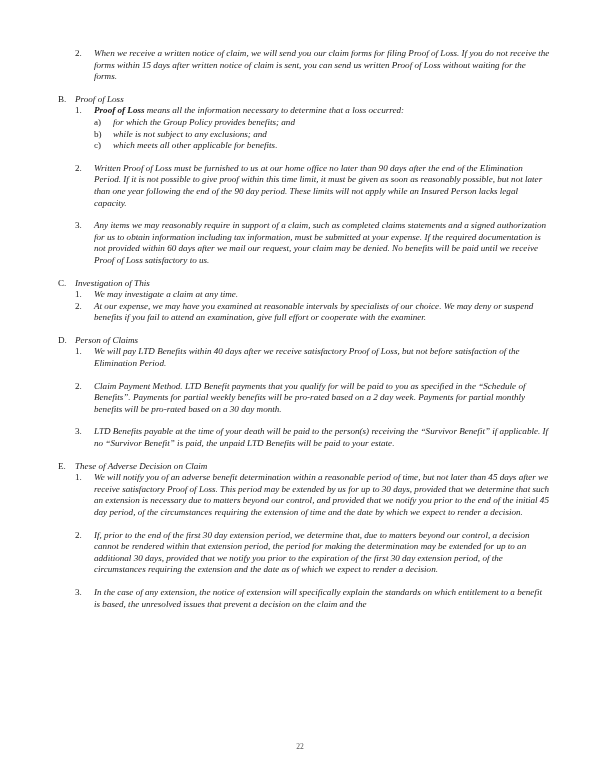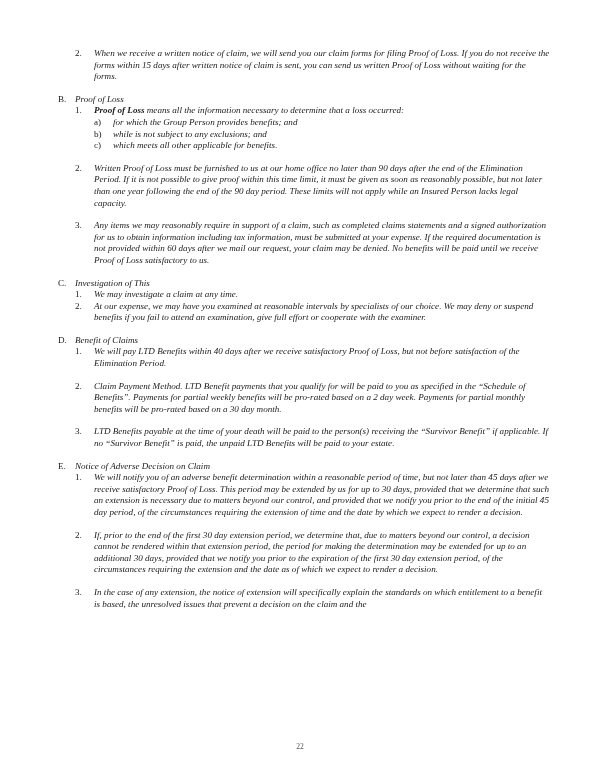--- a/index.html
+++ b/index.html
@@ -94,21 +94,21 @@
       <div class="row lvl-alpha">
         <span class="marker">B.</span>
         <span class="txt">Proof of Loss</span>
       </div>
       <div class="row lvl-num">
         <span class="marker">1.</span>
         <span class="txt"><b>Proof of Loss</b> means all the information necessary to determine that a loss occurred:</span>
       </div>
       <div class="row lvl-paren">
         <span class="marker">a)</span>
-        <span class="txt">for which the Group Person provides benefits; and</span>
+        <span class="txt">for which the Group Policy provides benefits; and</span>
       </div>
       <div class="row lvl-paren">
         <span class="marker">b)</span>
         <span class="txt">while is not subject to any exclusions; and</span>
       </div>
       <div class="row lvl-paren">
         <span class="marker">c)</span>
         <span class="txt">which meets all other applicable for benefits.</span>
       </div>
       <div class="gap-lg"></div>
@@ -130,40 +130,40 @@
         <span class="marker">1.</span>
         <span class="txt">We may investigate a claim at any time.</span>
       </div>
       <div class="row lvl-num">
         <span class="marker">2.</span>
         <span class="txt">At our expense, we may have you examined at reasonable intervals by specialists of our choice.  We may deny or suspend benefits if you fail to attend an examination, give full effort or cooperate with the examiner.</span>
       </div>
       <div class="gap-lg"></div>
       <div class="row lvl-alpha">
         <span class="marker">D.</span>
-        <span class="txt">Benefit of Claims</span>
+        <span class="txt">Person of Claims</span>
       </div>
       <div class="row lvl-num">
         <span class="marker">1.</span>
         <span class="txt">We will pay LTD Benefits within 40 days after we receive satisfactory Proof of Loss, but not before satisfaction of the Elimination Period.</span>
       </div>
       <div class="gap-lg"></div>
       <div class="row lvl-num">
         <span class="marker">2.</span>
         <span class="txt">Claim Payment Method. LTD Benefit payments that you qualify for will be paid to you as specified in the “Schedule of Benefits”. Payments for partial weekly benefits will be pro-rated based on a 2 day week.  Payments for partial monthly benefits will be pro-rated based on a 30 day month.</span>
       </div>
       <div class="gap-lg"></div>
       <div class="row lvl-num">
         <span class="marker">3.</span>
         <span class="txt">LTD Benefits payable at the time of your death will be paid to the person(s) receiving the “Survivor Benefit” if applicable. If no “Survivor Benefit” is paid, the unpaid LTD Benefits will be paid to your estate.</span>
       </div>
       <div class="gap-lg"></div>
       <div class="row lvl-alpha">
         <span class="marker">E.</span>
-        <span class="txt">Notice of Adverse Decision on Claim</span>
+        <span class="txt">These of Adverse Decision on Claim</span>
       </div>
       <div class="row lvl-num">
         <span class="marker">1.</span>
         <span class="txt">We will notify you of an adverse benefit determination within a reasonable period of time, but not later than 45 days after we receive satisfactory Proof of Loss.  This period may be extended by us for up to 30 days, provided that we determine that such an extension is necessary due to matters beyond our control, and provided that we notify you prior to the end of the initial 45 day period, of the circumstances requiring the extension of time and the date by which we expect to render a decision.</span>
       </div>
       <div class="gap-lg"></div>
       <div class="row lvl-num">
         <span class="marker">2.</span>
         <span class="txt">If, prior to the end of the first 30 day extension period, we determine that, due to matters beyond our control, a decision cannot be rendered within that extension period, the period for making the determination may be extended for up to an additional 30 days, provided that we notify you prior to the expiration of the first 30 day extension period, of the circumstances requiring the extension and the date as of which we expect to render a decision.</span>
       </div>

